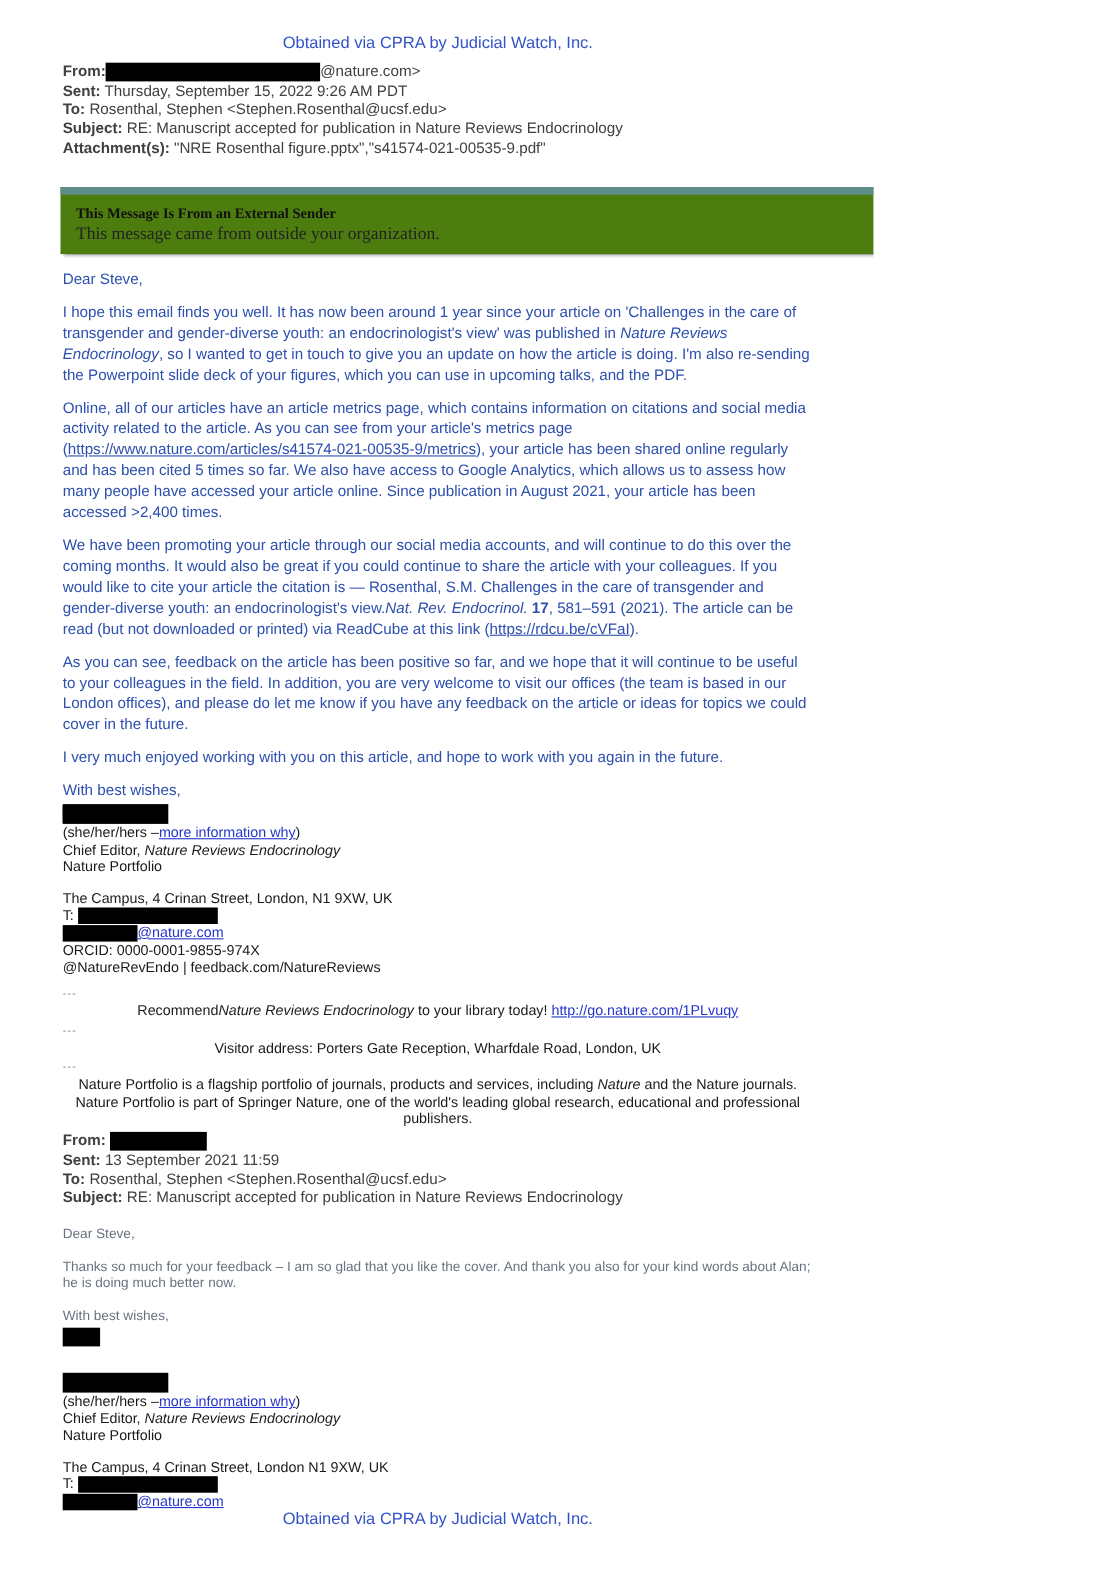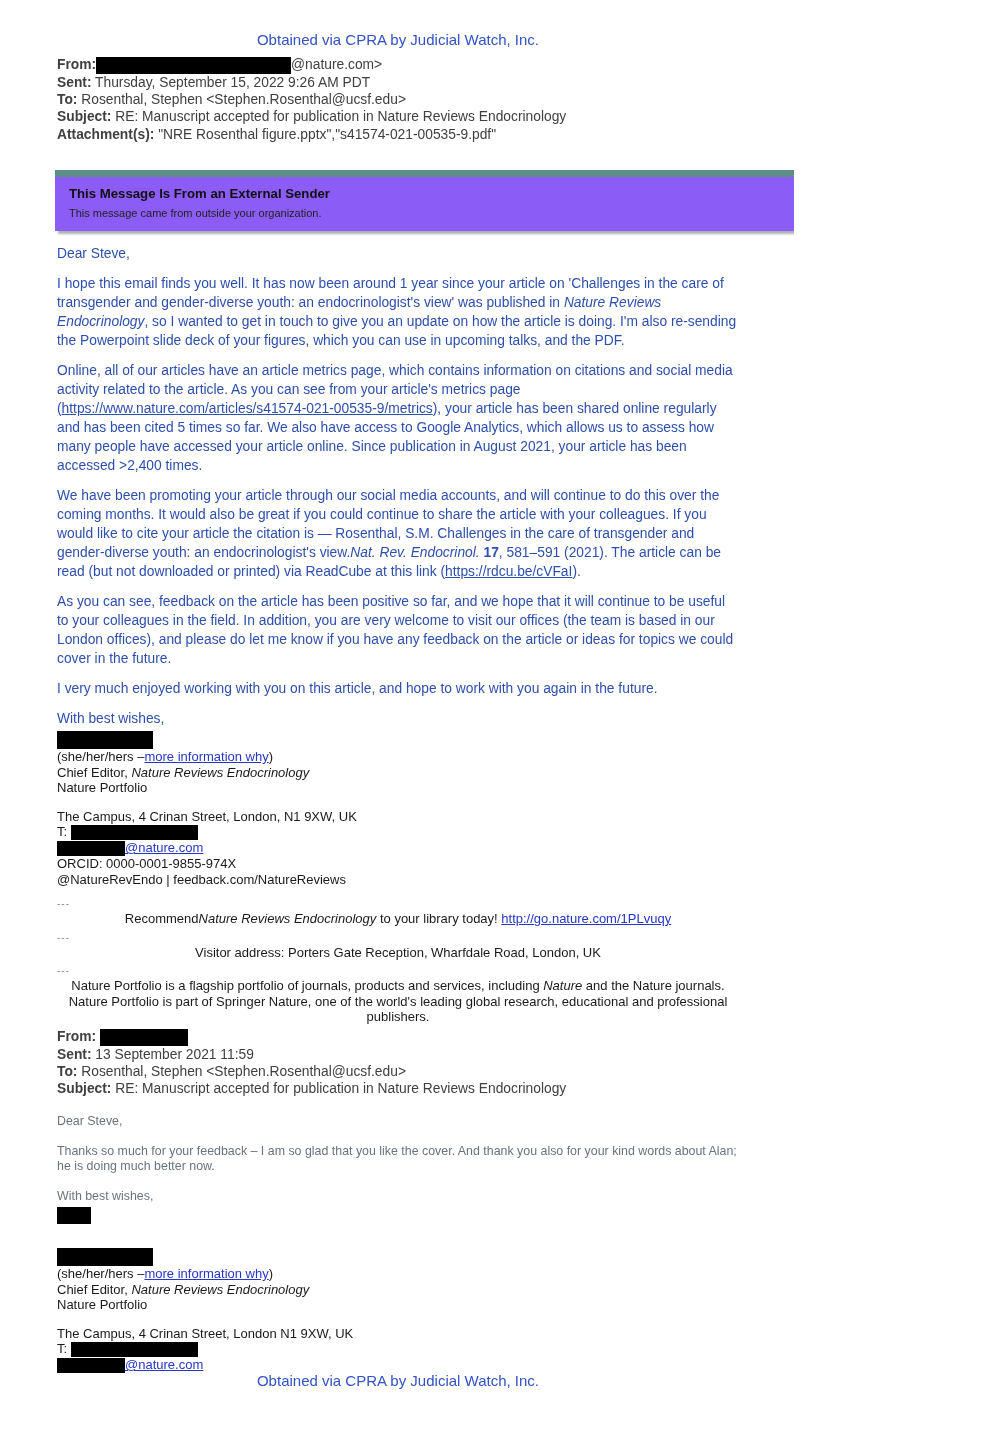--- a/index.html
+++ b/index.html
@@ -20,28 +20,29 @@
   .hdr{font-size:13.8px;color:#404040;line-height:17.3px;}
   .hdr .lbl{font-weight:bold;}
 
   
   .redact{display:inline-block;background:#000;vertical-align:middle;}
   .redact.blk{display:block;}
 
   
   .banner{
     position:absolute;left:55px;width:882px;
-    background:#8b5cf6;
+    background:#4d7c0f;
     border-top:7px solid #5f8e89;
     box-shadow:3px 3px 2px rgba(105,115,118,0.55);
     padding:9px 12px 11px 14px;
     box-sizing:border-box;
+    font-family:Liberation Serif, serif;
   }
   .banner-title{font-size:13.2px;font-weight:bold;color:#111;line-height:16px;}
-  .banner-sub{font-size:11px;color:#222;line-height:14px;margin-top:4px;}
+  .banner-sub{font-size:16px;color:#222;line-height:14px;margin-top:4px;}
 
   
   .body1{color:#2d4fae;font-size:13.8px;line-height:19px;}
   .body1 p{margin:11px 0 0 0;overflow-wrap:break-word;}
   .body1 p:first-child{margin-top:0;}
   .it{font-style:italic;}
   .b{font-weight:bold;}
   a.blink{color:#2d4fae;text-decoration:underline;cursor:pointer;}
   a.slink{color:#2536c9;text-decoration:underline;cursor:pointer;}
 

